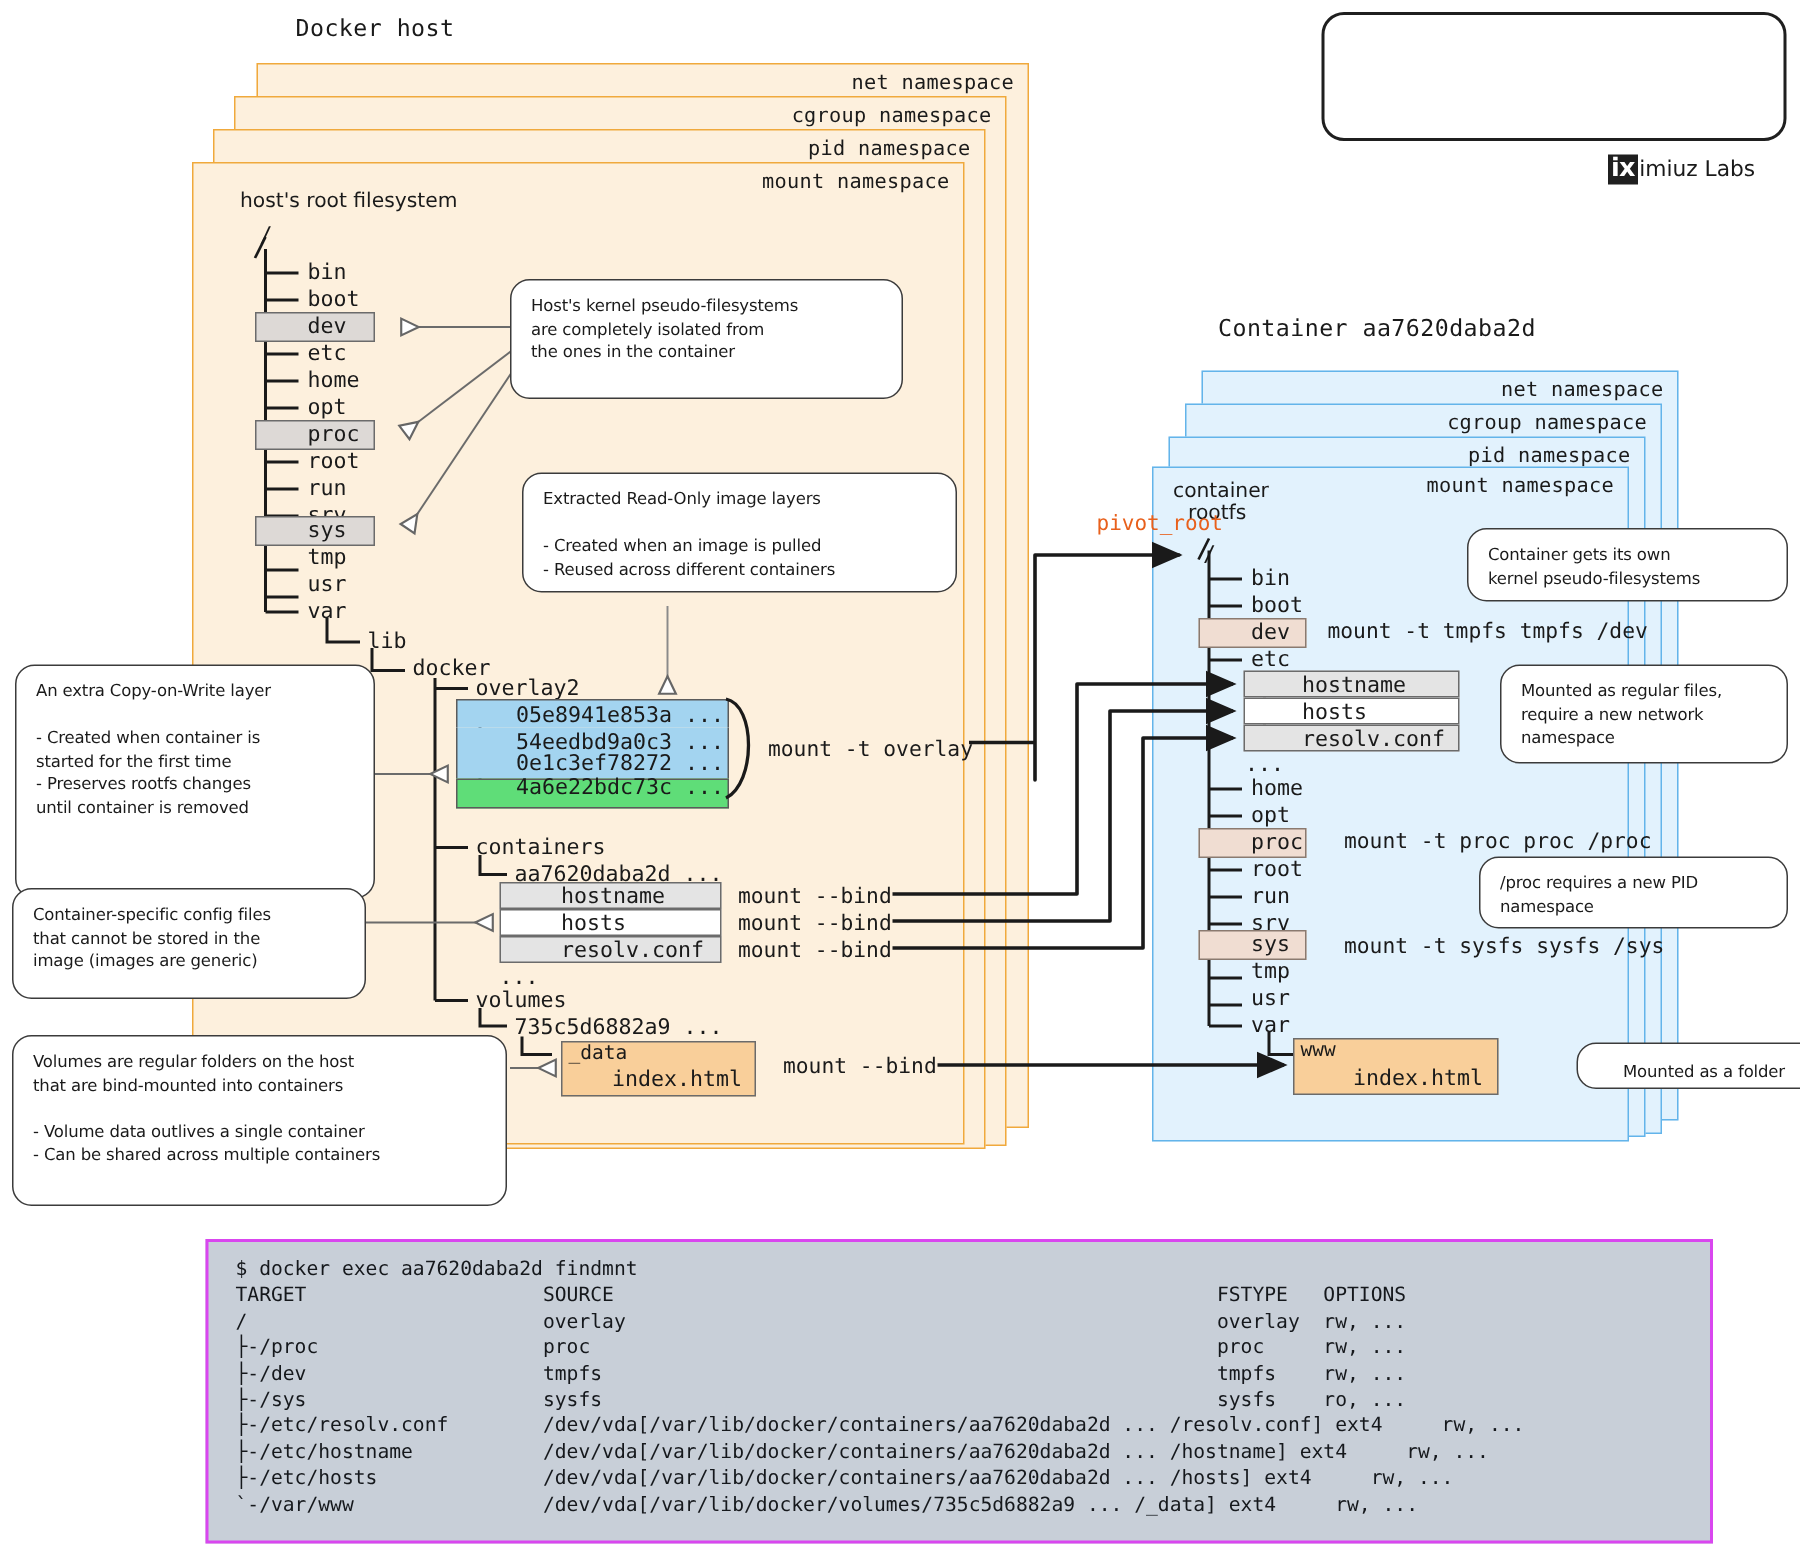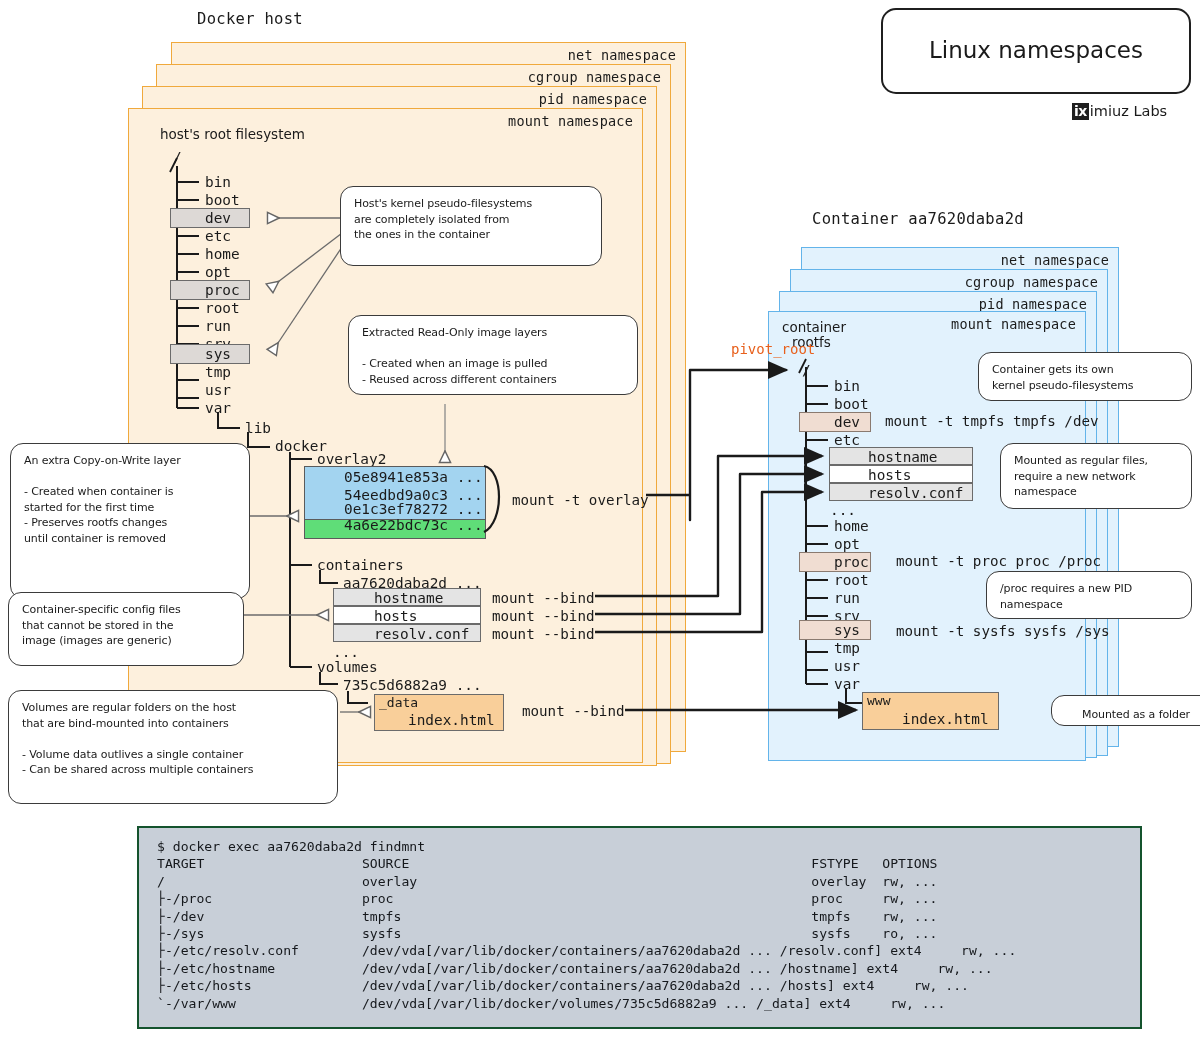--- a/index.html
+++ b/index.html
@@ -35,44 +35,43 @@
   
   .bubble{background:#fff;border:1.6px solid #3b3b3b;border-radius:13px;
           padding:9px 13px;}
 
   
   .titlecard{background:#fff;border:2px solid #1f1f1f;border-radius:15px;
     display:flex;align-items:center;justify-content:center;text-align:center;
     font-family:"DejaVu Sans","Liberation Sans",sans-serif;font-size:23px;line-height:1.28;}
   .brand{font-family:"DejaVu Sans","Liberation Sans",sans-serif;font-size:14.5px;
     display:flex;align-items:center;gap:1px;}
-  .brand .badge{background:#1f1f1f;color:#fff;font-size:14px;font-weight:bold;
+  .brand .badge{background:#1f1f1f;color:#fff;font-size:17px;font-weight:bold;
     padding:1px 2px;line-height:1.05;letter-spacing:-0.5px;}
 
   
   .layer{border:1.5px solid #5b5b5b;font-size:14.4px;line-height:18.6px;white-space:pre;padding-left:4px;}
 
   
   .volbox{background:#f9cf9a;border:1.6px solid #6b6b6b;}
 
   
-  .term{background:#c8cfd8;border:2px solid #14532d;}
+  .term{background:#c8cfd8;border:2px solid #d946ef;}
   .term pre{margin:0;font-family:"DejaVu Sans Mono","Liberation Mono",monospace;
     font-size:13.1px;line-height:17.4px;white-space:pre;color:#15181c;}
 
   .orange-lbl{color:#e8601c;font-size:14px;padding-left:44px;}
   .cmd{font-size:14.2px;white-space:pre;}
   svg{position:absolute;left:0;top:0;overflow:visible;}
 </style>
 </head>
 <body>
 
 <div class="abs titlecard" style="left:881px;top:8px;width:310px;height:86px;">
   <div>
-    <div>Linux namespaces</div>
   </div>
 </div>
 <div class="abs brand" style="left:1072px;top:103px;">
   <span class="badge">ix</span>
   <span>imiuz Labs</span>
 </div>
 
 <div class="abs panel-title" style="left:197px;top:10px;">Docker host</div>
 
 <div class="abs ns-host" style="left:171px;top:42px;width:515px;height:710px;"></div>

